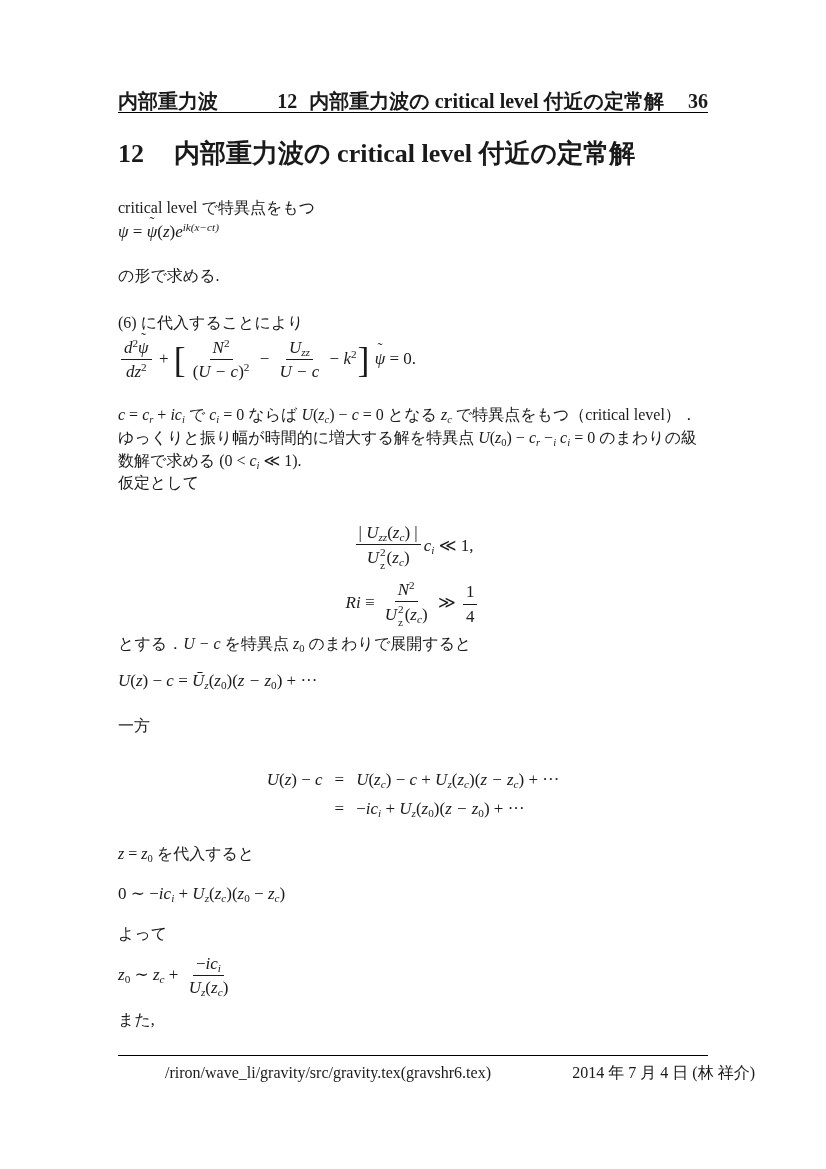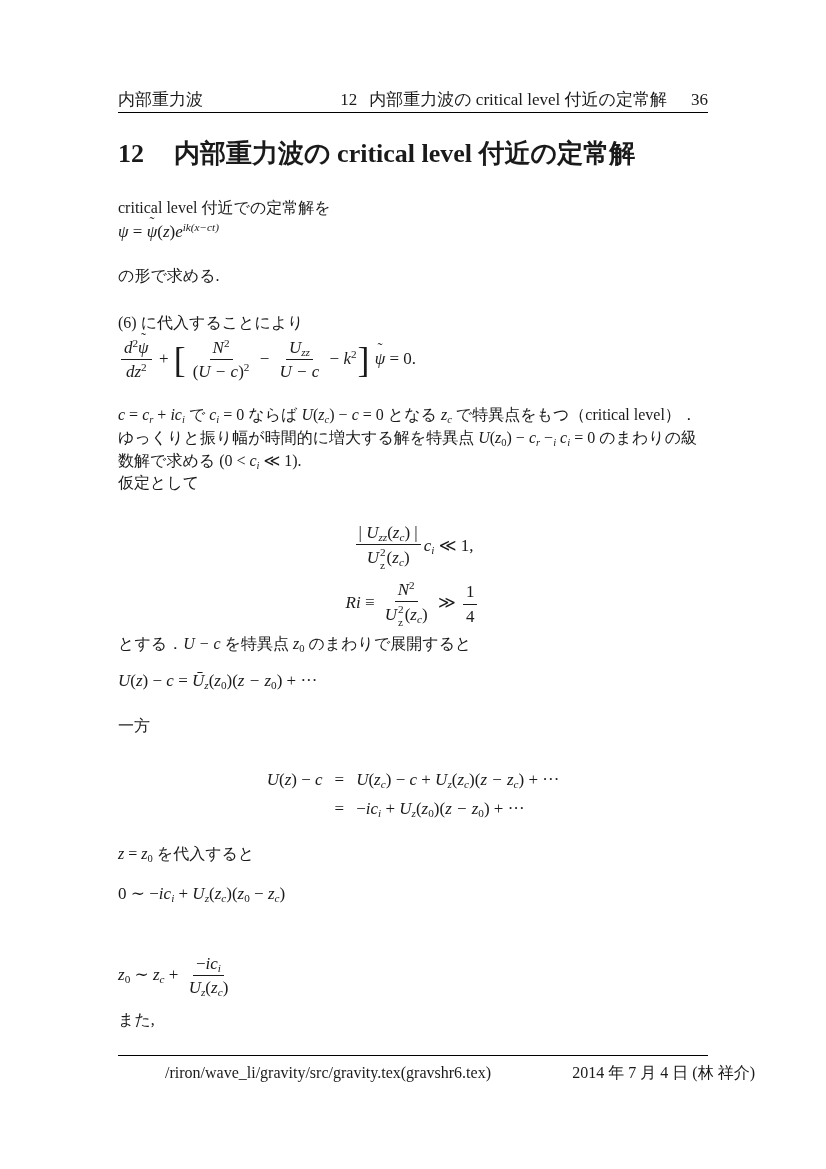--- a/index.html
+++ b/index.html
@@ -8,21 +8,22 @@
     width:826px;height:1169px;
     background:#ffffff;
     color:#1a1a1a;
     font-family:"Liberation Serif","DejaVu Serif",serif;
     overflow:hidden;
   }
   
   .header{
     position:absolute;top:88px;left:118px;width:590px;
     display:flex;justify-content:space-between;align-items:baseline;
-    font-size:17px;
+    font-size:20px;
+    font-weight:bold;
   }
   .h-right{display:flex;align-items:baseline;}
   .h-sec-num{margin-right:12px;}
   .h-sec-title{margin-right:24px;}
   .rule{position:absolute;left:118px;width:590px;height:1px;background:#000;}
   .rule-top{top:112px;}
   .rule-bottom{top:1055px;}
   .footer{
     position:absolute;top:1063px;left:118px;width:590px;
     display:flex;justify-content:space-between;align-items:baseline;
@@ -101,21 +102,21 @@
       <span class="h-page">36</span>
     </span>
   </div>
   <div class="rule rule-top"></div>
 
   <h1 class="heading">
     <span>12</span>
     <span>内部重力波の critical level 付近の定常解</span>
   </h1>
 
-  <p class="para" style="top:196px"><span class="tk-r">critical level</span><span class="tk-j"> 付近での定常解を</span></p>
+  <p class="para" style="top:196px"><span class="tk-r">critical level</span><span class="tk-j"> で特異点をもつ</span></p>
 
   <div class="eq" style="top:222px"><span class="tk-i">ψ</span><span class="tk-r"> = </span><span class="mtld"><span class="mtld-base">ψ</span><span class="mtld-mark">˜</span></span><span class="tk-r">(</span><span class="tk-i">z</span><span class="tk-r">)</span><span class="tk-i">e</span><sup class="tk-supi">ik(x−ct)</sup></div>
 
   <p class="para" style="top:264px"><span class="tk-j">の形で求める.</span></p>
 
   <p class="para" style="top:311px"><span class="tk-r">(6) </span><span class="tk-j">に代入することにより</span></p>
 
   <div class="eq" style="top:337px"><span class="mfrac">
         <span class="mnum"><span class="tk-i">d</span><sup class="tk-sup">2</sup><span class="mtld"><span class="mtld-base">ψ</span><span class="mtld-mark">˜</span></span></span>
         <span class="mden"><span class="tk-i">dz</span><sup class="tk-sup">2</sup></span>
@@ -163,20 +164,21 @@
     <span class="al-r"><span class="tk-i">U</span><span class="tk-r">(</span><span class="tk-i">z</span><sub class="tk-sub">c</sub><span class="tk-r">) − </span><span class="tk-i">c</span><span class="tk-r"> + </span><span class="tk-i">U</span><sub class="tk-sub">z</sub><span class="tk-r">(</span><span class="tk-i">z</span><sub class="tk-sub">c</sub><span class="tk-r">)(</span><span class="tk-i">z − z</span><sub class="tk-sub">c</sub><span class="tk-r">) + ···</span></span>
     <span class="al-l"></span>
     <span class="al-m">=</span>
     <span class="al-r"><span class="tk-r">−</span><span class="tk-i">ic</span><sub class="tk-sub">i</sub><span class="tk-r"> + </span><span class="tk-i">U</span><sub class="tk-sub">z</sub><span class="tk-r">(</span><span class="tk-i">z</span><sub class="tk-subr">0</sub><span class="tk-r">)(</span><span class="tk-i">z − z</span><sub class="tk-subr">0</sub><span class="tk-r">) + ···</span></span>
   </div>
 
   <p class="para" style="top:842px"><span class="tk-i">z</span><span class="tk-r"> = </span><span class="tk-i">z</span><sub class="tk-subr">0</sub><span class="tk-j"> を代入すると</span></p>
 
   <div class="eq" style="top:883px"><span class="tk-r">0 ∼ −</span><span class="tk-i">ic</span><sub class="tk-sub">i</sub><span class="tk-r"> + </span><span class="tk-i">U</span><sub class="tk-sub">z</sub><span class="tk-r">(</span><span class="tk-i">z</span><sub class="tk-sub">c</sub><span class="tk-r">)(</span><span class="tk-i">z</span><sub class="tk-subr">0</sub><span class="tk-r"> − </span><span class="tk-i">z</span><sub class="tk-sub">c</sub><span class="tk-r">)</span></div>
 
+  <p class="para" style="top:922px"><span class="tk-j">よって</span></p>
 
   <div class="eq" style="top:953px"><span class="tk-i">z</span><sub class="tk-subr">0</sub><span class="tk-r"> ∼ </span><span class="tk-i">z</span><sub class="tk-sub">c</sub><span class="tk-r"> + </span><span class="mfrac">
         <span class="mnum"><span class="tk-r">−</span><span class="tk-i">ic</span><sub class="tk-sub">i</sub></span>
         <span class="mden"><span class="tk-i">U</span><sub class="tk-sub">z</sub><span class="tk-r">(</span><span class="tk-i">z</span><sub class="tk-sub">c</sub><span class="tk-r">)</span></span>
       </span></div>
 
   <p class="para" style="top:1008px"><span class="tk-j">また,</span></p>
 
   <div class="rule rule-bottom"></div>
   <div class="footer">

